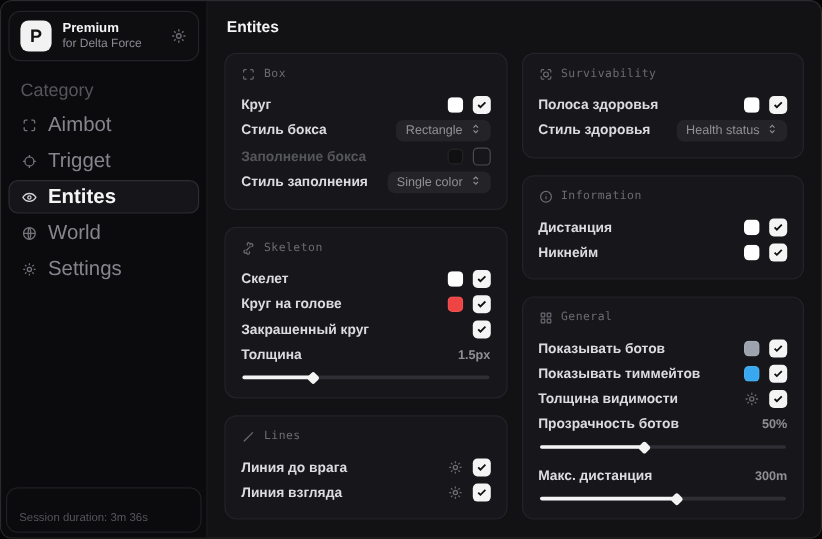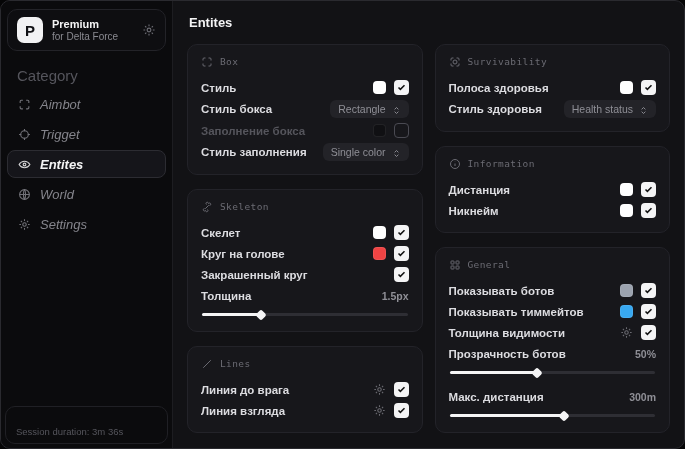--- a/index.html
+++ b/index.html
@@ -28,21 +28,21 @@
     display:flex;align-items:center;justify-content:center;flex:0 0 auto;
   }
   .brand-title{font-size:11px;font-weight:bold;color:#f4f4f5;line-height:13px;}
   .brand-sub{font-size:10px;color:#8a8a91;line-height:12px;}
   .brand-gear{margin-left:auto;color:#6b6b72;display:flex;}
   .cat-label{font-size:15px;color:#55555c;margin:16px 0 6px 10px;}
   .nav{display:flex;flex-direction:column;gap:2px;}
   .nav-item{
     display:flex;align-items:center;gap:9px;height:28px;
     padding:0 10px;border-radius:8px;border:1px solid transparent;
-    color:#85858c;font-size:13px;cursor:default;font-style:italic;
+    color:#85858c;font-size:17px;cursor:default;
   }
   .nav-item.active{
     background:#15151a;border-color:#2c2c32;color:#f4f4f5;font-weight:bold;
   }
   .nav-item .nicon{display:flex;color:inherit;opacity:.85;}
   .session-box{
     position:absolute;left:4px;right:4px;bottom:4px;height:38px;
     border:1px solid #202025;border-radius:10px;
     display:flex;align-items:flex-end;padding:6px 10px;
   }
@@ -72,21 +72,21 @@
   .row-label{font-size:11.5px;color:#dcdce0;font-weight:600;}
   .row-label.dim{color:#55555c;}
   .controls{display:flex;align-items:center;gap:8px;}
   .swatch{width:13px;height:13px;border-radius:4px;border:1px solid rgba(255,255,255,.08);}
   .checkbox{
     width:15px;height:15px;border-radius:4px;background:#f4f4f5;
     display:flex;align-items:center;justify-content:center;color:#111;
   }
   .checkbox.unchecked{background:transparent;border:1.5px solid #4a4a52;}
   .select-pill{
-    display:flex;align-items:flex-end;gap:6px;
+    display:flex;align-items:flex-start;gap:6px;
     background:#232328;border-radius:6px;padding:3px 8px;
     color:#8f8f96;font-size:10.5px;
   }
   .select-pill .cicon{display:flex;color:#8f8f96;}
   .gear-btn{display:flex;color:#6b6b72;}
   .value-text{font-size:10.5px;color:#8f8f96;font-weight:600;}
   .slider{position:relative;height:3px;border-radius:2px;background:#2e2e34;margin:7px 1px 4px 1px;}
   .slider-fill{position:relative;height:100%;border-radius:2px;background:#f4f4f5;}
   .slider-thumb{
     position:absolute;right:-5px;top:50%;transform:translateY(-50%) rotate(45deg);
@@ -179,21 +179,21 @@
         <div class="card">
           <div class="sec-head">
             <span class="sicon">
               <svg width="12" height="12" viewBox="0 0 24 24" fill="none" stroke="currentColor" stroke-width="2">
                   <path d="M4 9V6a2 2 0 0 1 2-2h3M15 4h3a2 2 0 0 1 2 2v3M20 15v3a2 2 0 0 1-2 2h-3M9 20H6a2 2 0 0 1-2-2v-3"></path>
                 </svg>
             </span>
             <span>Box</span>
           </div>
           <div class="row">
-            <span class="row-label">Стиль</span>
+            <span class="row-label">Круг</span>
             <span class="controls">
               <span class="swatch" style="background: rgb(255, 255, 255);"></span>
               <span class="checkbox">
                 <svg width="9" height="9" viewBox="0 0 24 24" fill="none" stroke="currentColor" stroke-width="4">
                     <path d="M4 12l5 5 11-11"></path>
                   </svg>
               </span>
             </span>
           </div>
           <div class="row">

